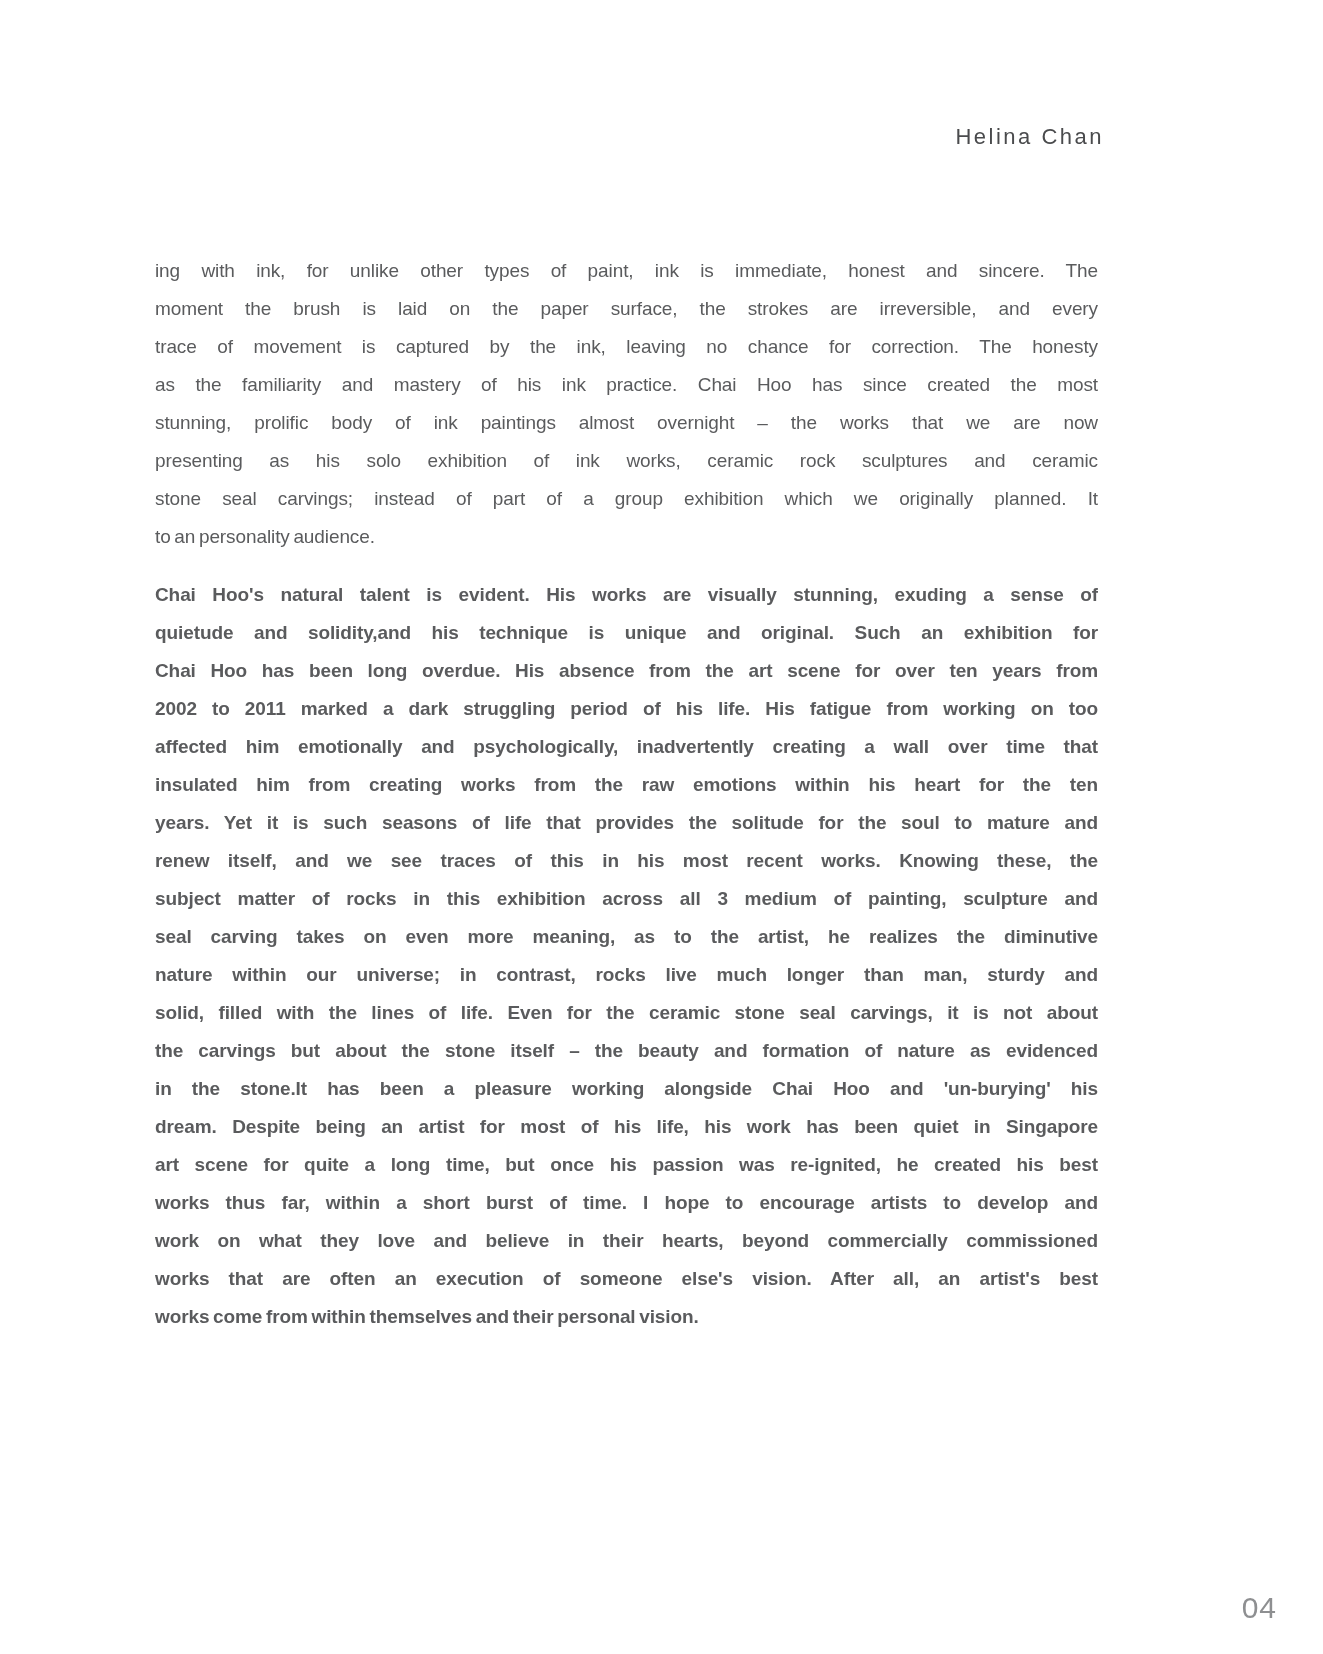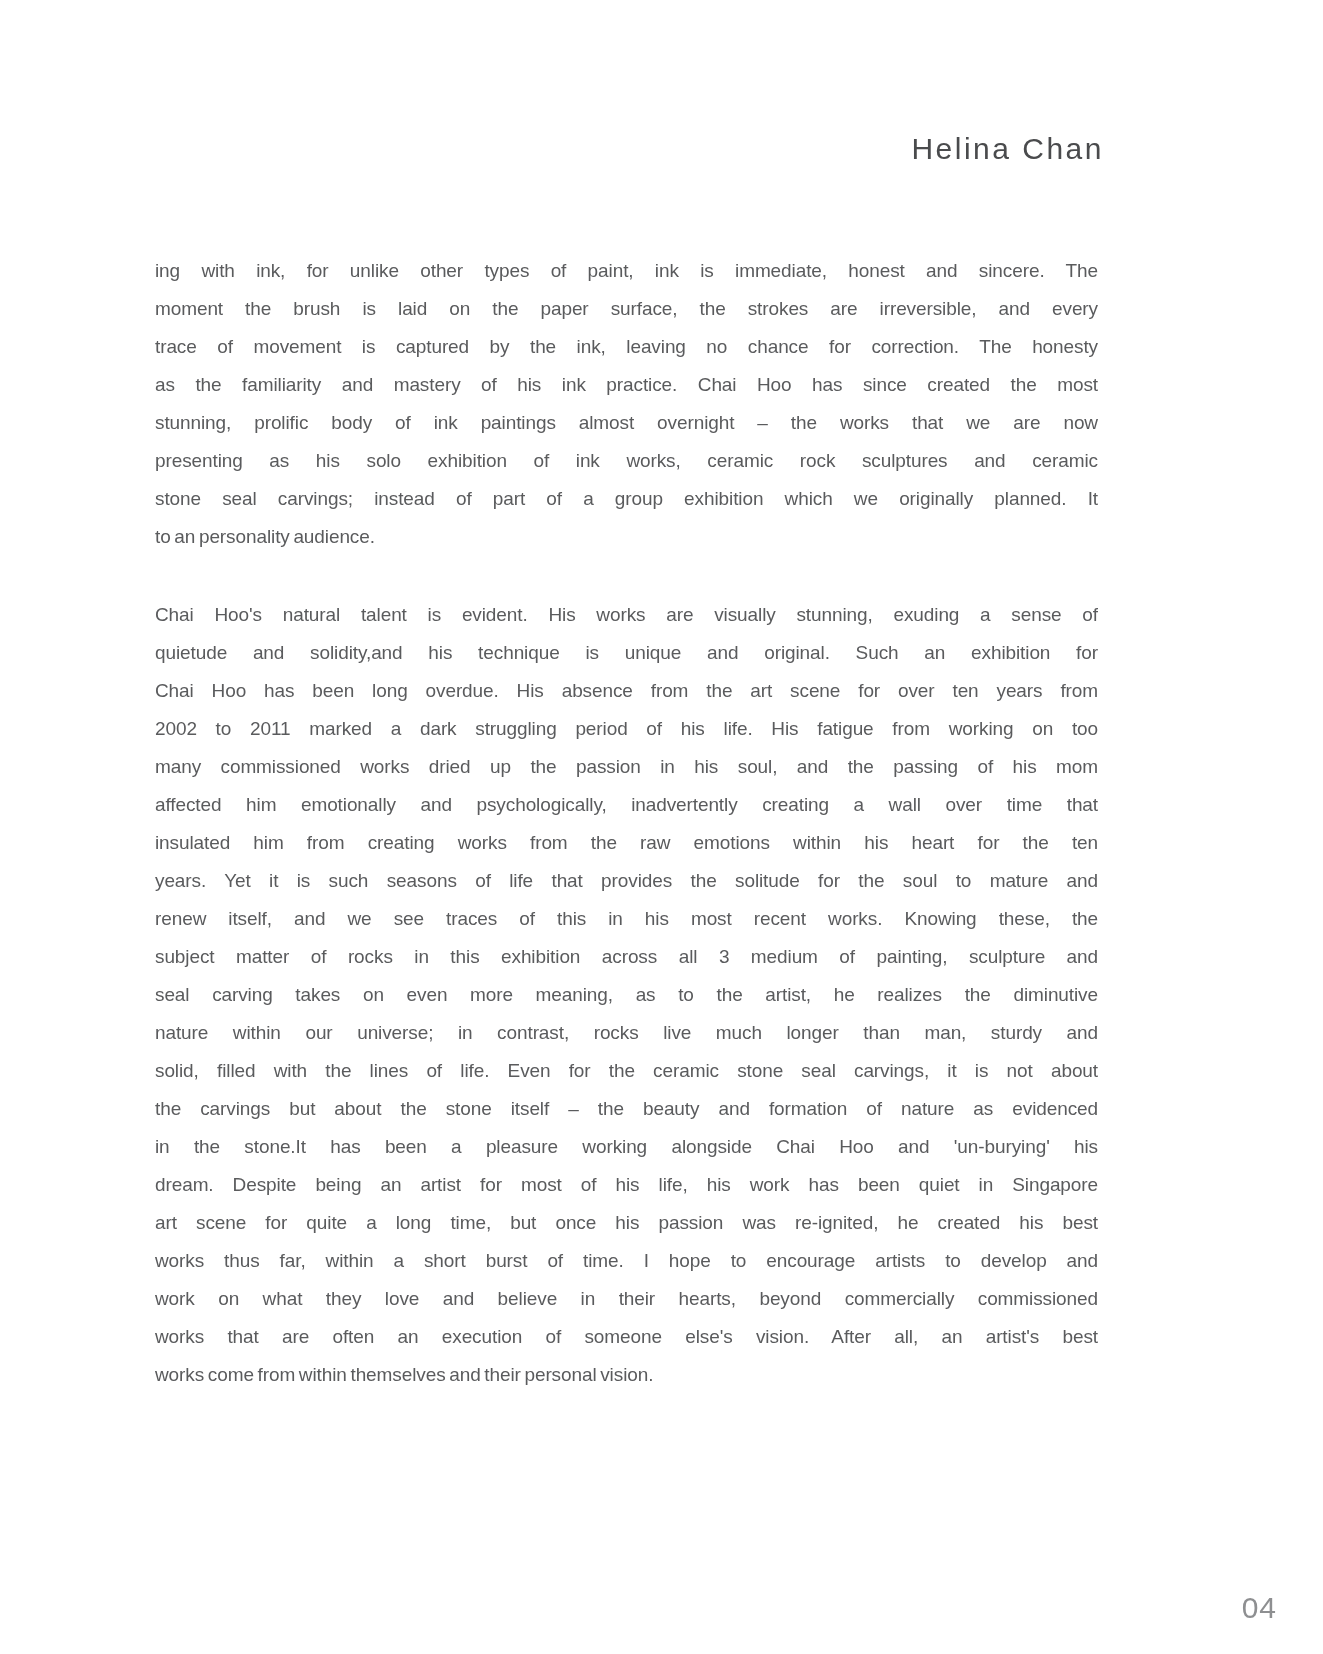--- a/index.html
+++ b/index.html
@@ -11,40 +11,41 @@
     position: relative;
     width: 1323px;
     height: 1654px;
     margin: 0 auto;
     background: var(--bg, #ffffff);
     font-family: "Liberation Sans", "DejaVu Sans", sans-serif;
     overflow: hidden;
   }
   .author-header {
     position: absolute;
-    top: 132px;
+    top: 124px;
     right: 219px;
-    font-size: 30px;
+    font-size: 22px;
     letter-spacing: 2.5px;
     color: var(--header-text, #4a4b4d);
     white-space: nowrap;
   }
   .article-body {
     position: absolute;
     top: 252px;
     left: 155px;
     width: 943px;
     color: var(--body-text, #5a5b5d);
     font-size: 19px;
     line-height: 38px;
     word-spacing: -1.5px;
     letter-spacing: -0.1px;
   }
   .paragraph + .paragraph {
-    margin-top: 40px;
+    margin-top: 20px;
+    font-weight: bold;
   }
   .line {
     text-align: justify;
     text-align-last: justify;
     -moz-text-align-last: justify;
     max-height: 38px;
     overflow: hidden;
   }
   .line.last {
     text-align-last: left;
@@ -74,21 +75,20 @@
         <div class="line">stunning, prolific body of ink paintings almost overnight – the works that we are now</div>
         <div class="line">presenting as his solo exhibition of ink works, ceramic rock sculptures and ceramic</div>
         <div class="line">stone seal carvings; instead of part of a group exhibition which we originally planned. It</div>
         <div class="line last">to an personality audience.</div>
       </div>
       <div class="paragraph">
         <div class="line">Chai Hoo's natural talent is evident. His works are visually stunning, exuding a sense of</div>
         <div class="line">quietude and solidity,and his technique is unique and original. Such an exhibition for</div>
         <div class="line">Chai Hoo has been long overdue. His absence from the art scene for over ten years from</div>
         <div class="line">2002 to 2011 marked a dark struggling period of his life. His fatigue from working on too</div>
-        <div class="line">many commissioned works dried up the passion in his soul, and the passing of his mom</div>
         <div class="line">affected him emotionally and psychologically, inadvertently creating a wall over time that</div>
         <div class="line">insulated him from creating works from the raw emotions within his heart for the ten</div>
         <div class="line">years. Yet it is such seasons of life that provides the solitude for the soul to mature and</div>
         <div class="line">renew itself, and we see traces of this in his most recent works. Knowing these, the</div>
         <div class="line">subject matter of rocks in this exhibition across all 3 medium of painting, sculpture and</div>
         <div class="line">seal carving takes on even more meaning, as to the artist, he realizes the diminutive</div>
         <div class="line">nature within our universe; in contrast, rocks live much longer than man, sturdy and</div>
         <div class="line">solid, filled with the lines of life. Even for the ceramic stone seal carvings, it is not about</div>
         <div class="line">the carvings but about the stone itself – the beauty and formation of nature as evidenced</div>
         <div class="line">in the stone.It has been a pleasure working alongside Chai Hoo and 'un-burying' his</div>

